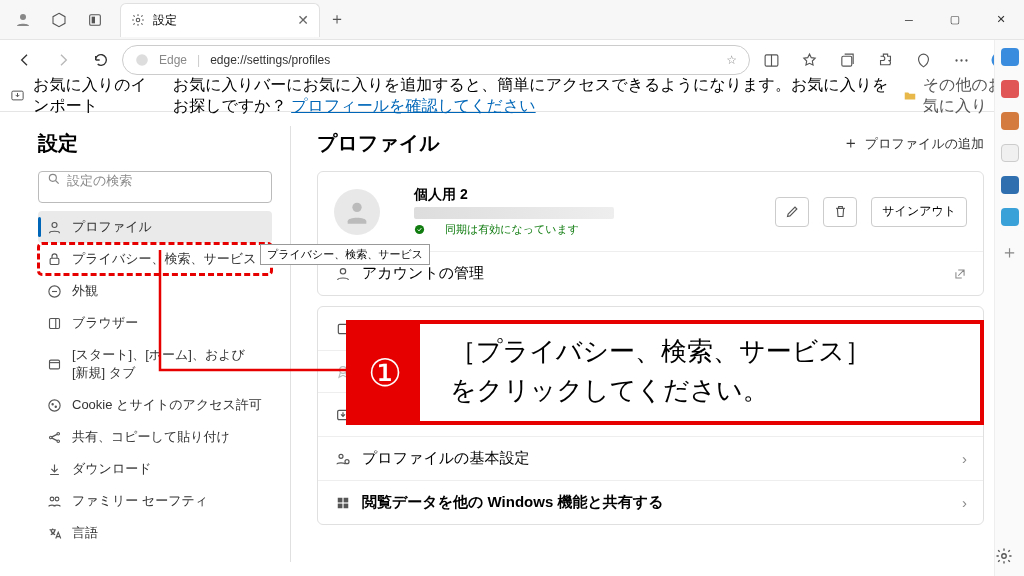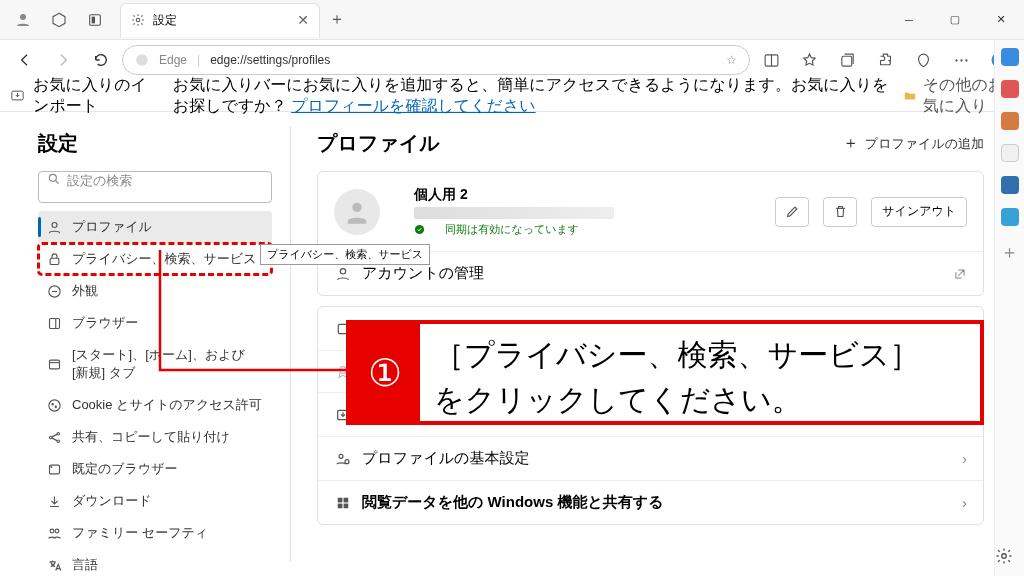--- a/index.html
+++ b/index.html
@@ -65,21 +65,21 @@
 .row { display: flex; align-items: center; padding: 12px 16px; font-size: 15px; gap: 10px; border-top: 1px solid #eee; }
 .row:first-child { border-top: none; }
 .row .ico { width: 18px; color: #555; display: flex; align-items: center; justify-content: center; }
 .row .chev { margin-left: auto; color: #888; }
 .row.dim { color: #aaa; }
 .row.dim .ico { color: #bbb; }
 
 
 .callout { position: absolute; left: 346px; top: 320px; right: 40px; height: 105px; border: 4px solid #e60000; background: #fff; display: flex; z-index: 10; }
 .callout-num { width: 70px; background: #e60000; color: #fff; display: flex; align-items: center; justify-content: center; font-size: 38px; font-weight: 400; }
-.callout-text { flex: 1; padding: 8px 14px; font-size: 30px; line-height: 1.5; color: #000; }
+.callout-text { flex: 1; padding: 8px 30px; font-size: 26px; line-height: 1.5; color: #000; }
 .leader { position: absolute; z-index: 9; stroke: #e60000; stroke-width: 2.5; fill: none; }
 
 .gear-br { position: absolute; right: 6px; bottom: 6px; width: 28px; height: 28px; display: flex; align-items: center; justify-content: center; color: #555; }
 
 svg { display: block; }
 </style>
 </head>
 <body>
 
 <div class="titlebar">
@@ -287,29 +287,20 @@
       <li>
           <span class="ico">
             <svg width="15" height="15" viewBox="0 0 24 24" fill="none" stroke="#555" stroke-width="1.8">
               <circle cx="6" cy="12" r="2"></circle>
               <circle cx="18" cy="6" r="2"></circle>
               <circle cx="18" cy="18" r="2"></circle>
               <path d="M8 11l8-4M8 13l8 4"></path>
             </svg>
           </span>
           <span>共有、コピーして貼り付け</span>
-        </li>
-      <li>
-          <span class="ico">
-            <svg width="15" height="15" viewBox="0 0 24 24" fill="none" stroke="#555" stroke-width="1.8">
-              <rect x="4" y="5" width="16" height="14" rx="2"></rect>
-              <circle cx="7" cy="8" r=".7" fill="#555"></circle>
-            </svg>
-          </span>
-          <span>既定のブラウザー</span>
         </li>
       <li>
           <span class="ico">
             <svg width="15" height="15" viewBox="0 0 24 24" fill="none" stroke="#555" stroke-width="1.8">
               <path d="M12 4v11M7 11l5 5 5-5M5 20h14"></path>
             </svg>
           </span>
           <span>ダウンロード</span>
         </li>
       <li>

